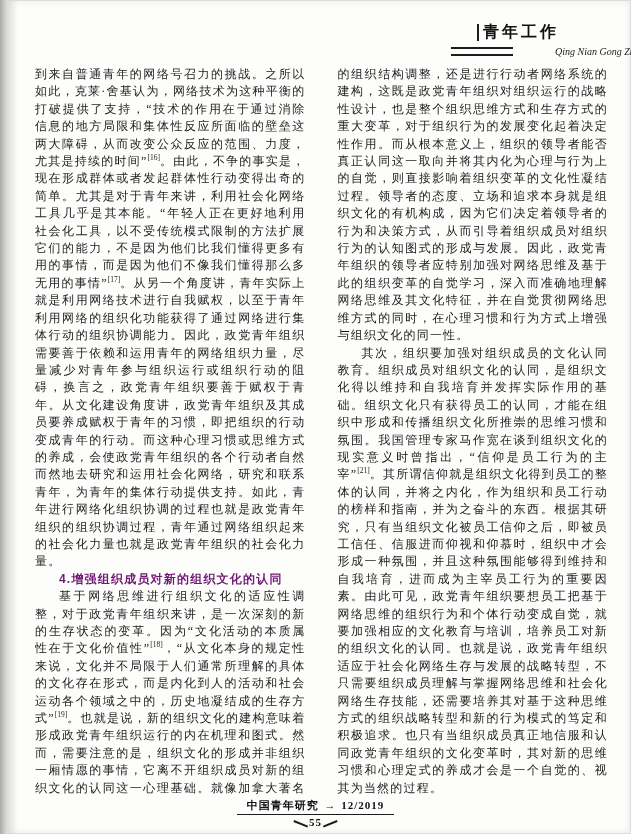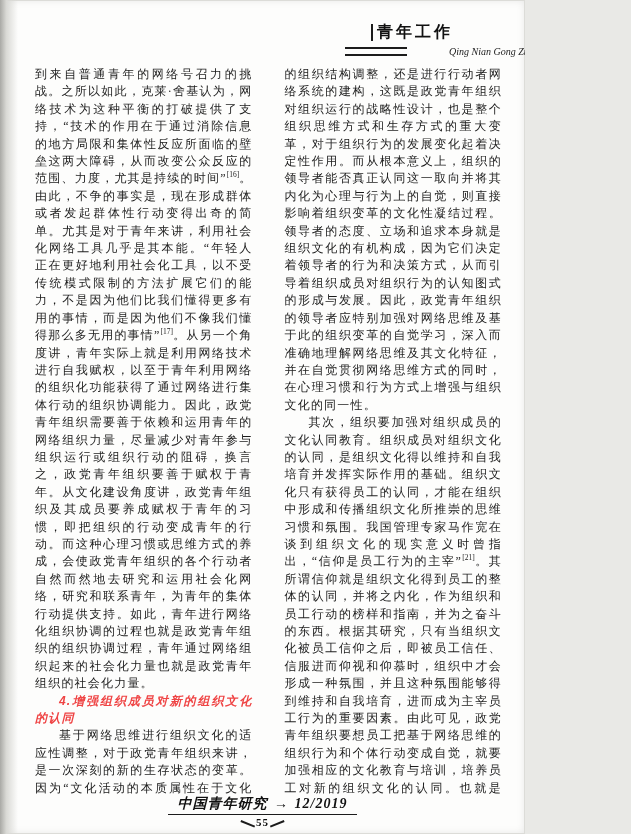--- a/index.html
+++ b/index.html
@@ -2,21 +2,21 @@
 <html><head>
 <meta charset="utf-8">
 <style>
   html,body { margin:0; padding:0; }
   body {
     width:631px; height:834px;
     background:#e9e9e6;
     font-family:"Liberation Serif","DejaVu Serif",serif;
   }
   .page {
-    position:relative; width:525px; height:834px;
+    position:relative; width:631px; height:834px;
     background:#fdfdfc; overflow:hidden;
     box-shadow: inset 0 0 0 1px #dcdcd8, inset 0 0 8px rgba(0,0,0,0.10);
   }
   .scan-edge {
     position:absolute; left:0; top:0; bottom:0; width:18px;
     background:linear-gradient(to right,#a9a9a5 0,#d9d9d5 35%,rgba(255,255,255,0) 100%);
     pointer-events:none;
   }
 
   
@@ -46,37 +46,37 @@
   }
   .column { flex:1 1 0; min-width:0; }
   .block {
     font-size:12px; line-height:17.4px; letter-spacing:1.2px;
     color:#1c1c1c; text-align:justify; text-justify:inter-ideograph;
     margin:0;
   }
   .block.indent { text-indent:2em; }
   .block-h {
     font-family:"Liberation Sans","DejaVu Sans",sans-serif;
-    font-weight:bold; color:#ef4444;font-style:italic;
+    font-weight:bold; color:#701a75;
   }
   sup.ref {
     font-size:7.5px; line-height:0; letter-spacing:0;
     vertical-align:super; color:#1c1c1c;
     font-family:"Liberation Serif","DejaVu Serif",serif;
   }
 
   
   .footer {
     position:absolute; left:0; right:0; bottom:6px;
     text-align:center; color:#111;
   }
   .footer-line {
     display:inline-block; padding:0 10px 1px 10px;
     border-bottom:1.5px solid #1c1c1c;
-    font-weight:bold; font-size:14px; letter-spacing:1px; white-space:nowrap;font-style:italic;
+    font-weight:bold; font-size:11px; letter-spacing:1px; white-space:nowrap;
   }
   .footer-line .arrow { font-weight:bold; margin:0 2px; letter-spacing:0; }
   .pagenum-row {
     margin-top:1px; display:flex; align-items:center; justify-content:center; 
   }
   .wing { width:15px; height:2px; background:#1c1c1c; }
   .wing-left  { transform:rotate(22deg) translateY(2px); }
   .wing-right { transform:rotate(-22deg) translateY(2px); }
   .pagenum { font-weight:bold; font-size:11px; letter-spacing:1px; }
 </style>

